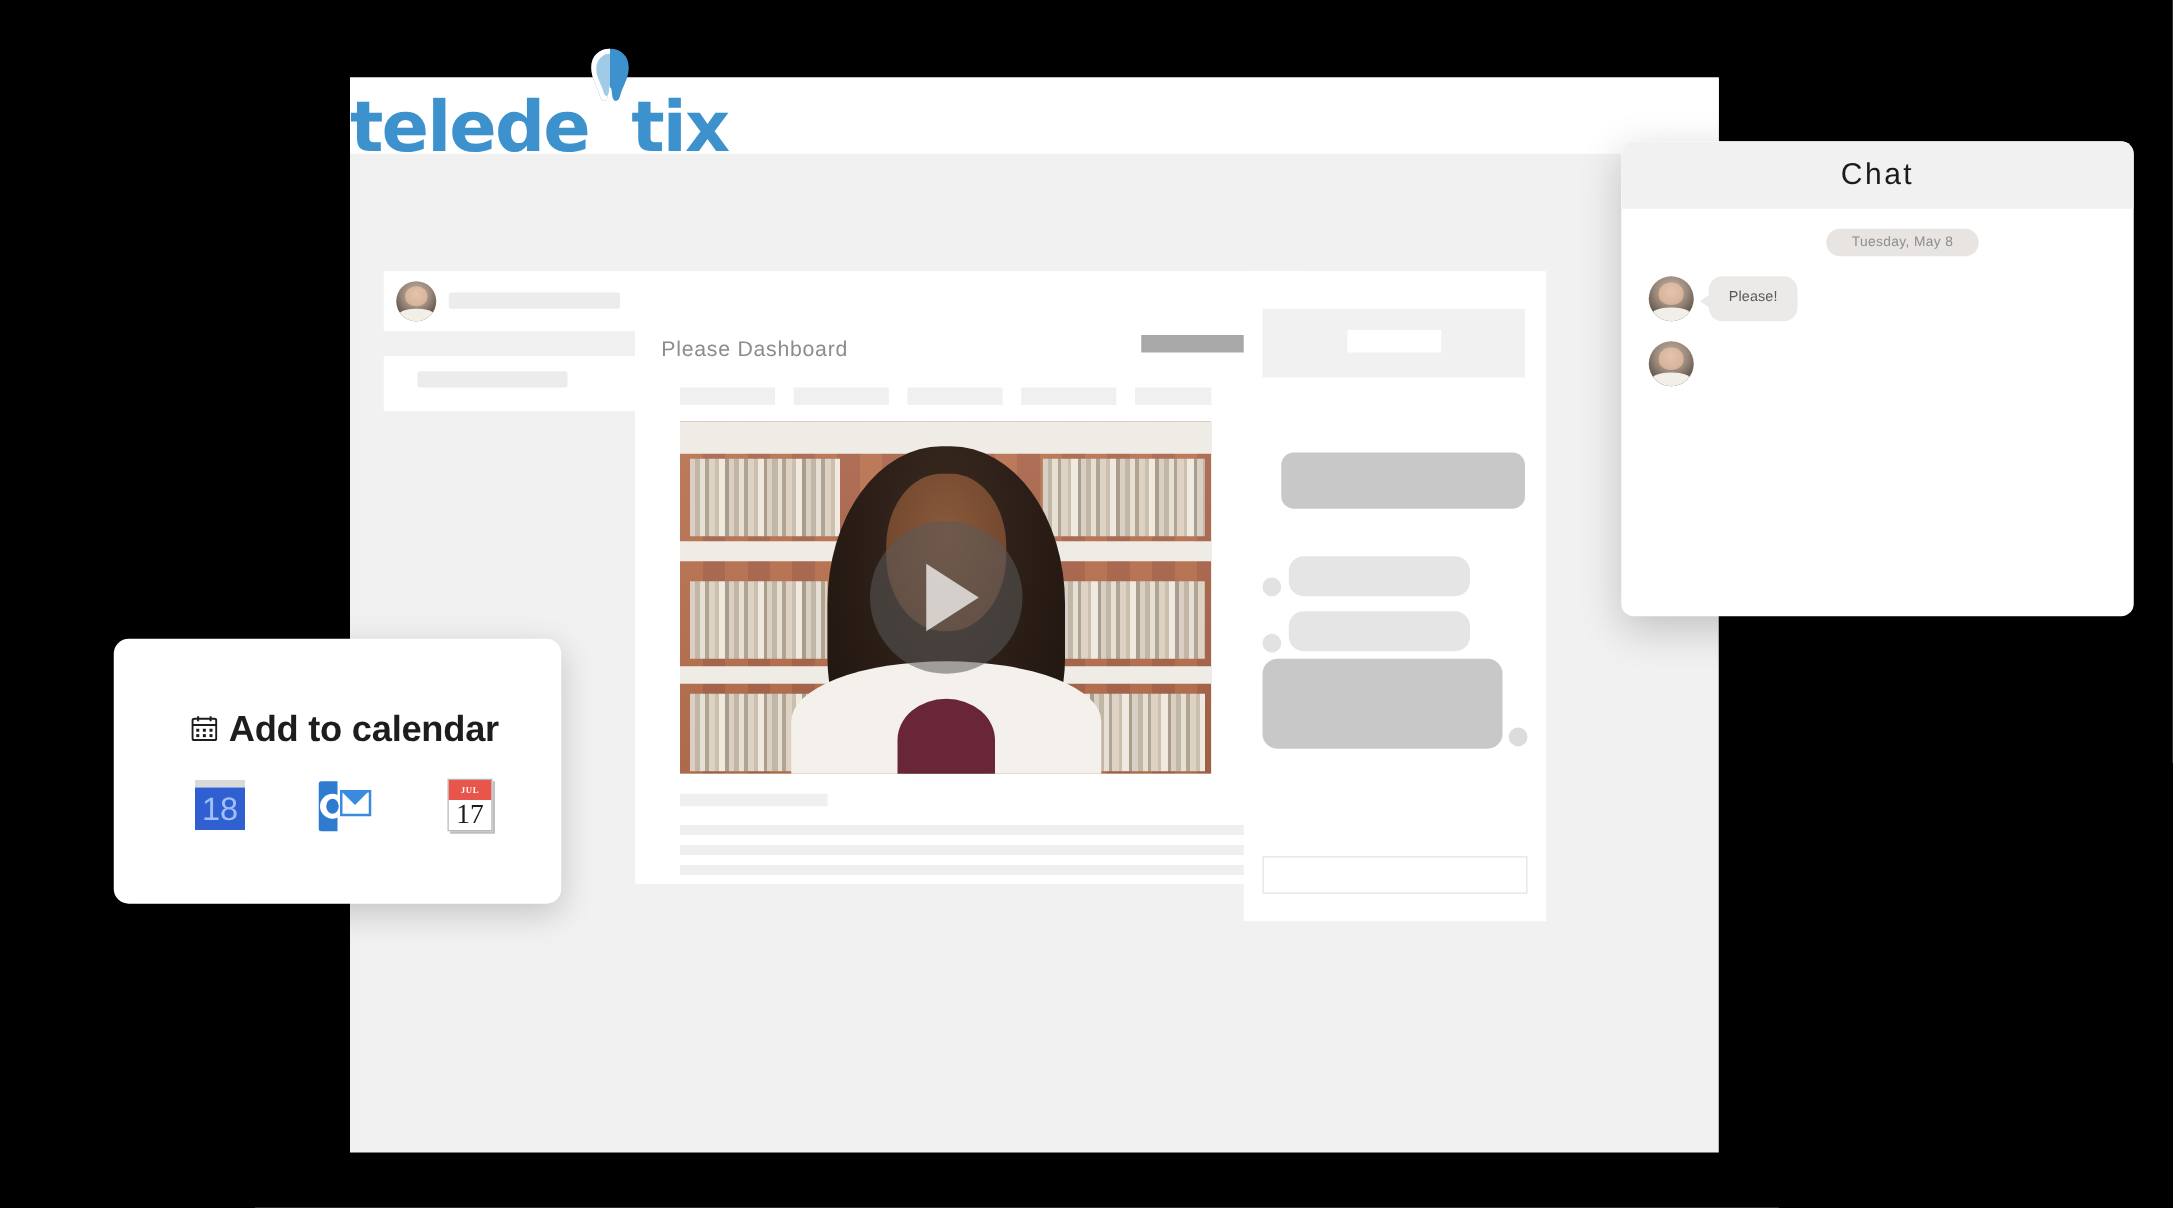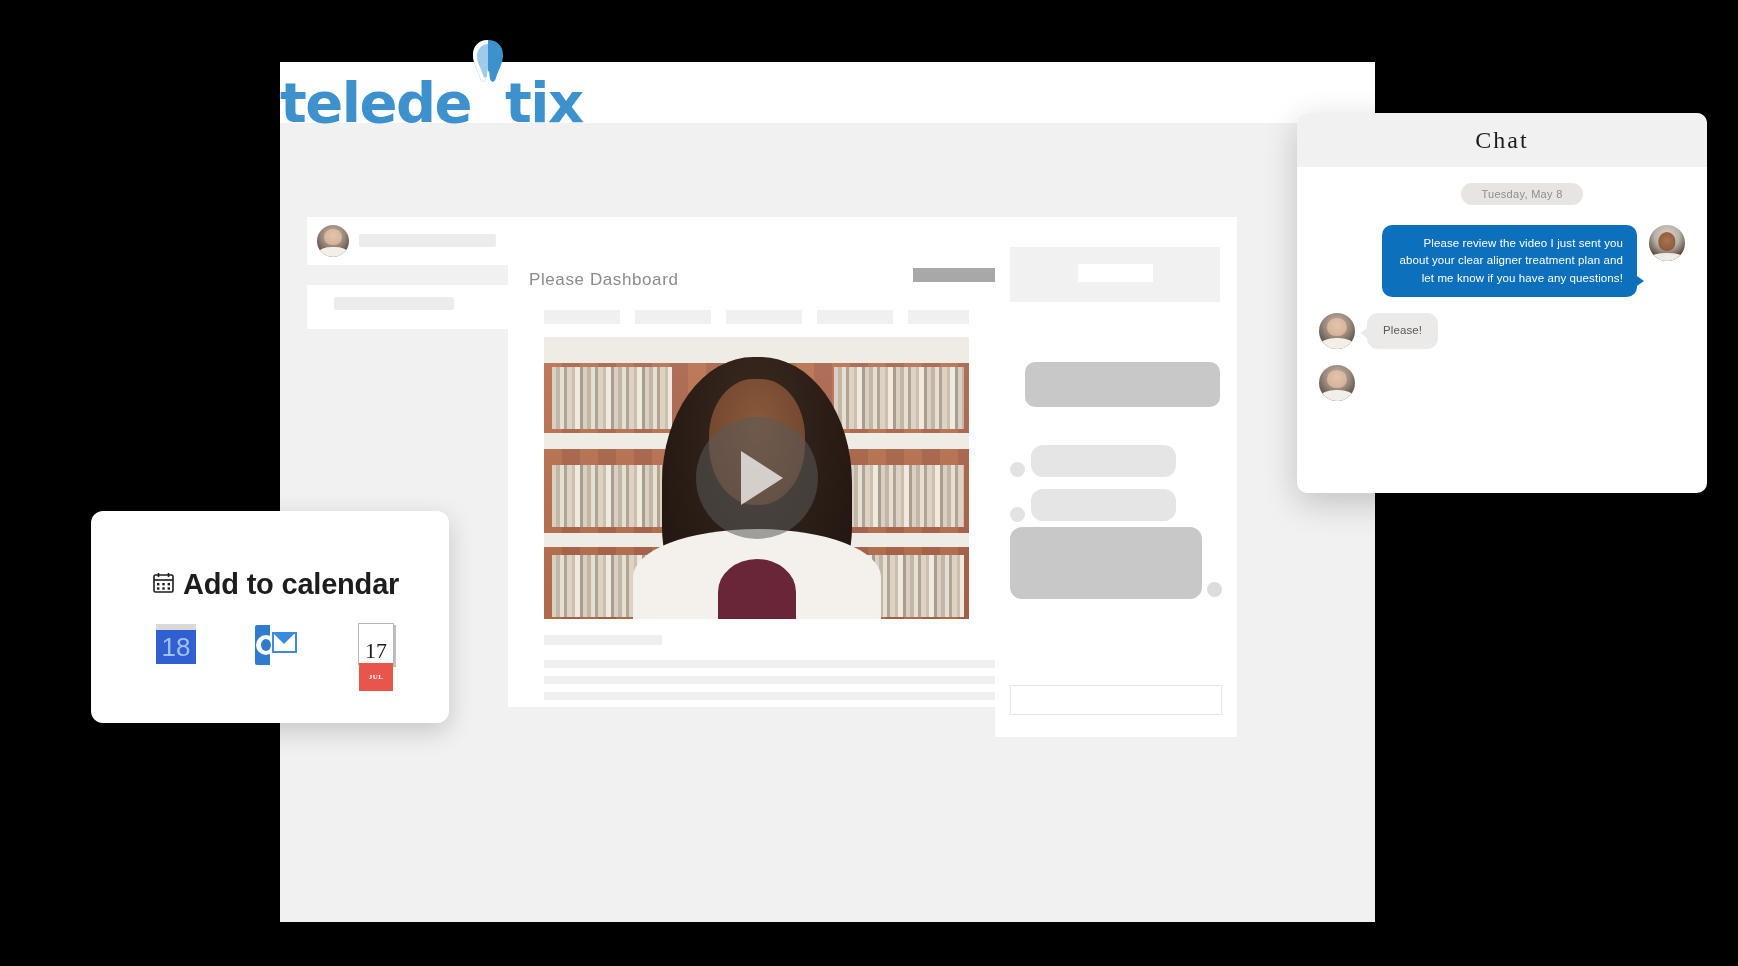--- a/index.html
+++ b/index.html
@@ -167,21 +167,21 @@
     width: 410px; height: 380px;
     background: #ffffff; border-radius: 10px;
     box-shadow: 0 10px 34px rgba(0,0,0,.20);
     overflow: hidden;
   }
   #chat-header {
     height: 54px; background: #f1f1f1;
     display: flex; align-items: center; justify-content: center;
     border-radius: 10px 10px 0 0;
   }
-  #chat-title { font-size: 24px; color: #1b1b1b; letter-spacing: 2px; font-family: Liberation Serif, serif; }
+  #chat-title { font-size: 24px; color: #1b1b1b; letter-spacing: 2px; font-family: Liberation Sans, sans-serif; }
   #chat-date-row { display: flex; justify-content: center; margin-top: 16px; margin-left: 40px; }
   #chat-date {
     background: #e8e4e1; color: #8e8e8e; font-size: 11px;
     padding: 5px 20px; border-radius: 11px; letter-spacing: .3px;
   }
   .msg { display: flex; align-items: flex-start; padding: 0 22px; }
   .msg.out { justify-content: flex-end; margin-top: 20px; }
   .msg.in { justify-content: flex-start; margin-top: 16px; }
   .bubble-out {
     background: #0d70bd; color: #ffffff; font-size: 11.5px; line-height: 1.5;
@@ -251,25 +251,24 @@
     border-left: 12.5px solid transparent; border-right: 12.5px solid transparent;
     border-top: 12px solid #3a8adf;
   }
   
   .acal .frame {
     position: absolute; left: 5px; top: 2px; width: 36px; height: 42px;
     background: #ffffff; border: 1px solid #b9b9b9;
     box-shadow: 2px 2px 0 rgba(0,0,0,.25);
   }
   .acal .hdr {
-    position: absolute; left: 0; top: 0; width: 100%; height: 28px;
+    position: absolute; left: 0; top: 0; width: 100%; height: 16px;
     background: #e8554b; color: #ffffff; font-size: 7px; font-weight: bold;
     display: flex; align-items: center; justify-content: center; letter-spacing: .5px;
     font-family: "Liberation Serif", serif;
-    margin-top: 39px;
   }
   .acal .day {
     position: absolute; left: 0; top: 12px; width: 100%; height: 30px;
     color: #1c1c1c; font-size: 22px;
     display: flex; align-items: center; justify-content: center;
     font-family: "Liberation Serif", serif;
   }
 </style>
 </head>
 <body>
@@ -353,24 +352,20 @@
   </div>
 
   <div id="chat-panel">
     <div id="chat-header">
       <span id="chat-title">Chat</span>
     </div>
     <div id="chat-date-row">
       <span id="chat-date">Tuesday, May 8</span>
     </div>
 
-    <div class="msg out">
-      <div class="bubble-out">Please review the video I just sent you about your clear aligner treatment plan and let me know if you have any questions!</div>
-      <div class="avatar dark"></div>
-    </div>
 
     <div class="msg in">
       <div class="avatar"></div>
       <div class="bubble-in">Please!</div>
     </div>
 
     <div class="msg in">
       <div class="avatar"></div>
     </div>
   </div>

